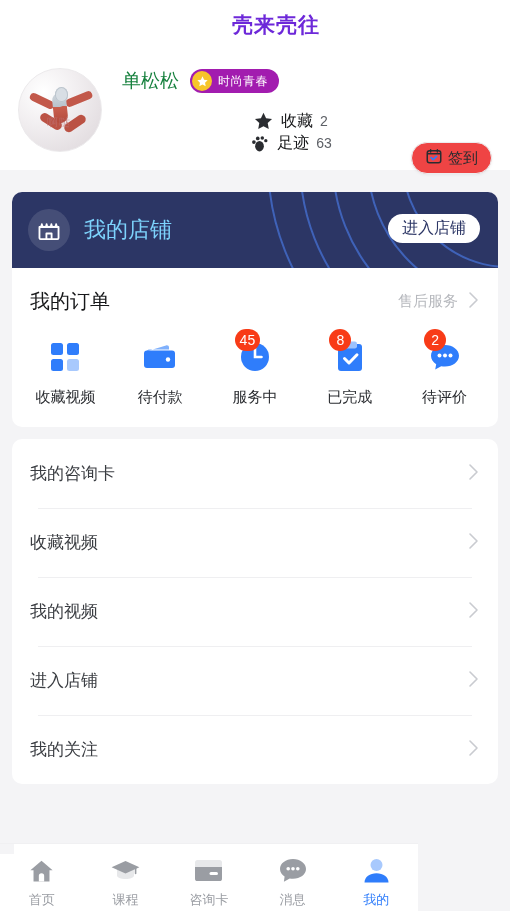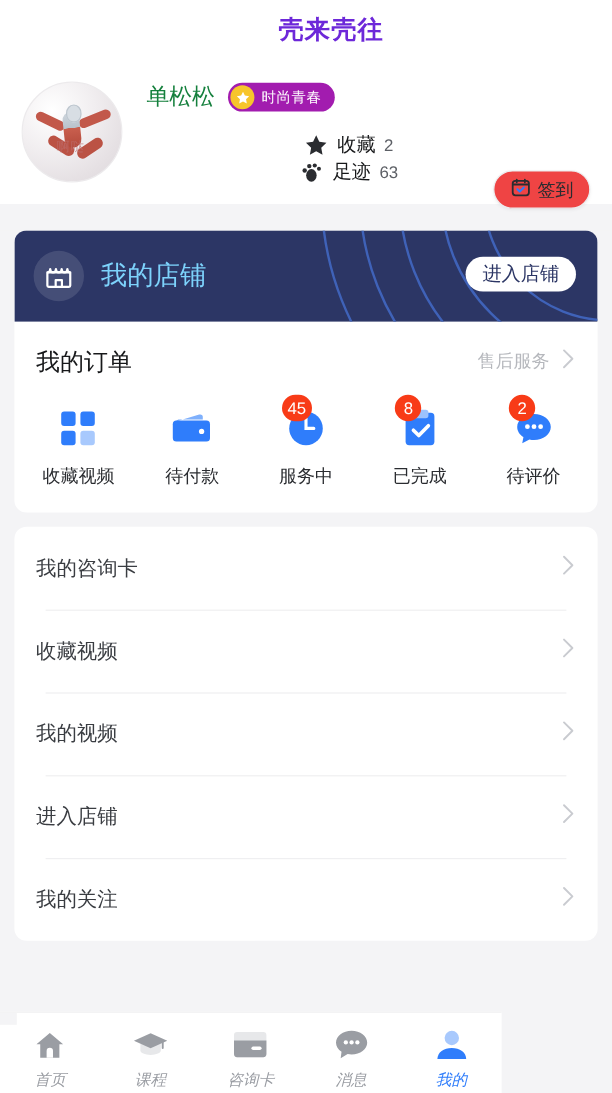--- a/index.html
+++ b/index.html
@@ -162,21 +162,21 @@
   .menu-row + .menu-row::before {
     content: ""; position: absolute; left: 26px; right: 26px; top: 0;
     height: 1px; background: #efeff1;
   }
   .menu-label { font-size: 17px; color: #3a3d42; }
 
   
   .tabbar {
     position: absolute; left: 0; bottom: 0; width: 418px; height: 68px;
     background: #ffffff; border-top: 1px solid #f0f0f2;
-    display: flex; align-items: flex-start; padding-top: 12px; font-style: italic;
+    display: flex; align-items: flex-start; padding-top: 12px;
   }
   .tab { flex: 1 1 20%; display: flex; flex-direction: column; align-items: center; }
   .tab-icon { height: 30px; display: flex; align-items: center; justify-content: center; }
   .tab-label { margin-top: 5px; font-size: 13px; color: #9a9da3; }
   .tab.active .tab-label { color: #2f7dfb; }
 
   .grey-notch {
     position: absolute; left: 0; top: 0; width: 14px; height: 10px; background: #f4f4f6;
   }
 </style>

